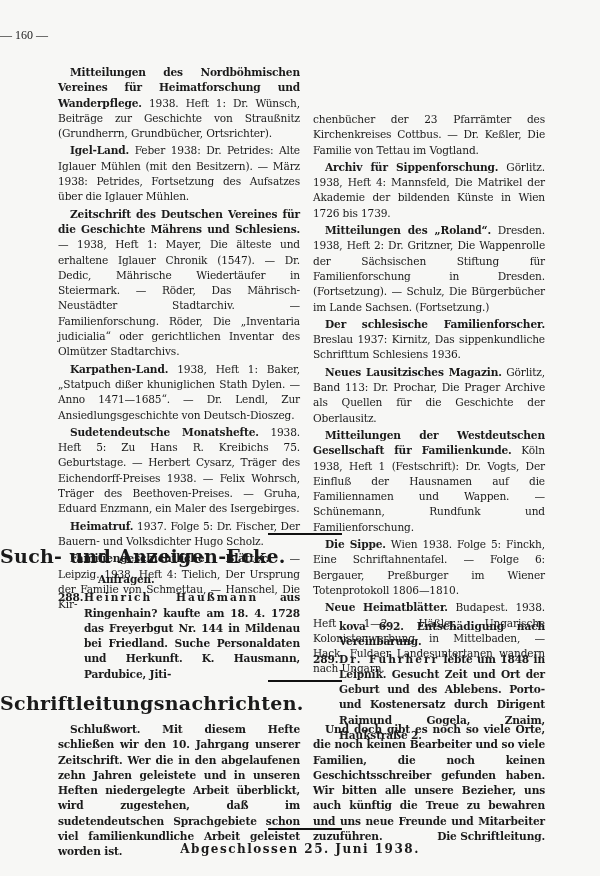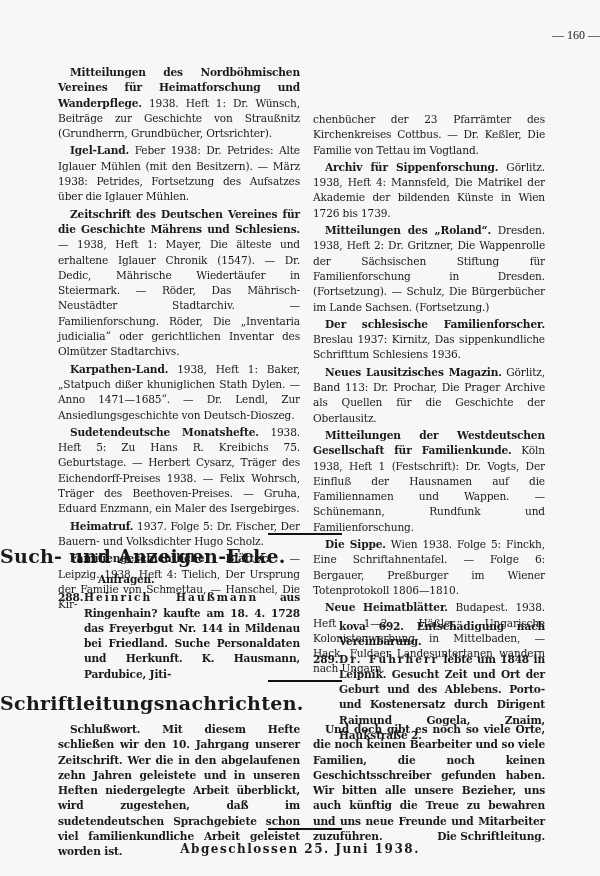--- a/index.html
+++ b/index.html
@@ -5,21 +5,21 @@
   html, body { margin: 0; padding: 0; }
   body {
     width: 600px; height: 876px; overflow: hidden;
     background: #f7f7f5;
     color: #1a1a1a;
     font-family: "DejaVu Serif", serif;
     position: relative;
   }
   .page-num {
     position: absolute; top: 28px; left: 0; width: 600px;
-    text-align: right; font-size: 12px; font-family: "Liberation Serif", serif;
+    text-align: left; font-size: 12px; font-family: "Liberation Serif", serif;
   }
   .col {
     position: absolute; font-size: 10.6px; line-height: 15.3px;
     text-align: justify; font-family: "DejaVu Serif", serif; letter-spacing: -0.15px;
   }
   .col p { margin: 0 0 2px 0; text-indent: 12px; }
   .col p.noindent { text-indent: 0; margin-top: 47px; }
   .title { font-weight: bold; }
   .center { text-align: center; text-indent: 0 !important; }
   .rule { position: absolute; height: 2px; background: #111; }

